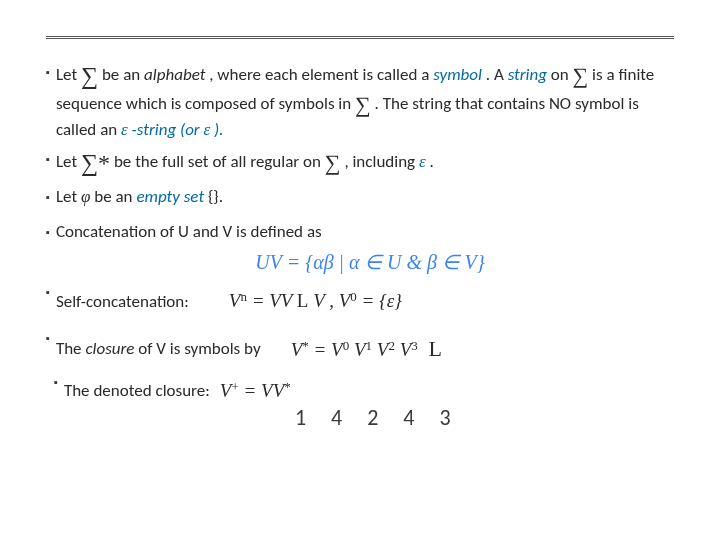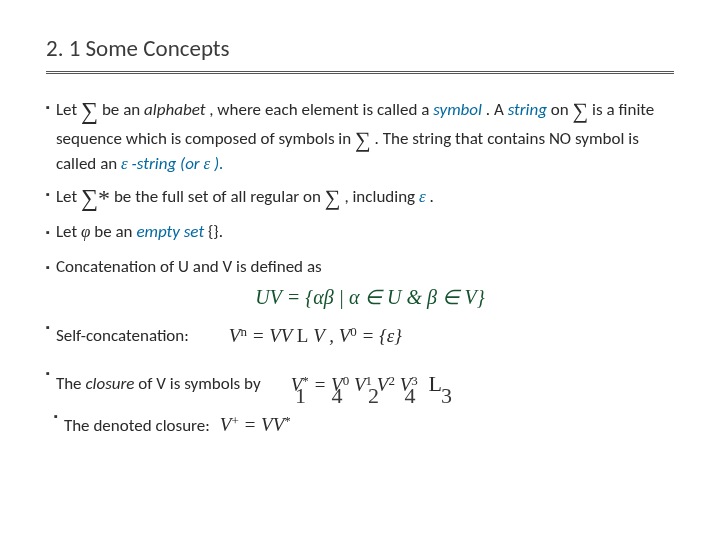--- a/index.html
+++ b/index.html
@@ -48,42 +48,41 @@
   .big { font-size: 24px; vertical-align:-4px; }
   .it { font-style: italic; }
   .red { color: #0369a1; }
   .greek { font-family: "Times New Roman", serif; font-style: italic; }
   .formula {
     font-family: "Times New Roman", serif;
     font-style: italic;
     font-size: 20px;
     display: inline-block;
     margin-left: 20px;
-    color: #14532d;
+    color: #3b82f6;
   }
   .formula-row { text-align: center; margin: 2px 0 6px 0; }
   .overlay {
     position: absolute;
     font-size: 22px;
     color: #3a3a3a;
     letter-spacing: 10px;
     font-weight: 500;
   }
   .sup { font-size: 13px; vertical-align: 6px; font-style: normal; }
   .closure-row { display:flex; align-items:center;margin-top:8px; }
   .closure-label { flex: 0 0 auto; }
   .closure-formula { margin-left: 10px; font-family:"Times New Roman", serif; font-style: italic; font-size:19px; }
   .spaced { margin-top: 14px; }
 </style>
 </head>
 <body>
 
 <div class="slide">
 
-  <div class="title">2. 1 Some Concepts</div>
   <hr class="rule">
 
   <div class="bullets">
 
     <div class="bullet">
       <span class="mark">▪</span>
       <span class="btxt">
         <span>Let </span>
         <span class="sym big">∑</span>
         <span> be an </span>
@@ -143,21 +142,21 @@
         <span class="closure-formula" style="margin-left:40px;">
           <span>V</span><span class="sup">n</span>
           <span> = VV</span>
           <span style="font-style:normal;">L</span>
           <span>V</span>
           <span>,    V</span><span class="sup">0</span>
           <span> = {ε}</span>
         </span>
       </span>
     </div>
-    <div class="overlay" style="left:295px; top:382px;font-family:Liberation Serif, serif;">1 4 2 4 3</div>
+    <div class="overlay" style="left:295px; top:404px;">1 4 2 4 3</div>
 
     <div class="bullet spaced">
       <span class="mark">▪</span>
       <span class="btxt closure-row">
         <span class="closure-label">
           <span>The </span>
           <span class="it">closure</span>
           <span> of V is symbols by</span>
         </span>
         <span class="closure-formula" style="margin-left:30px;">

